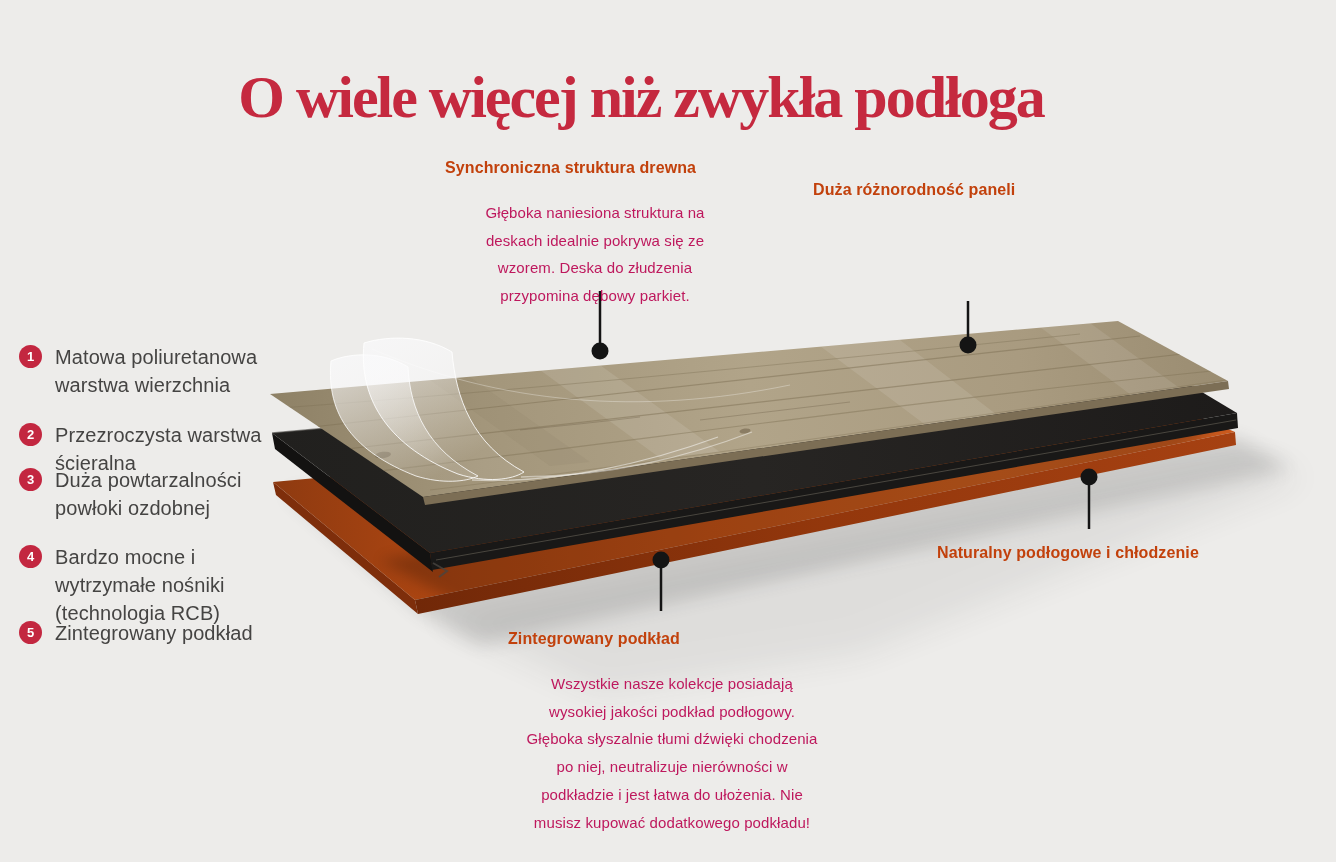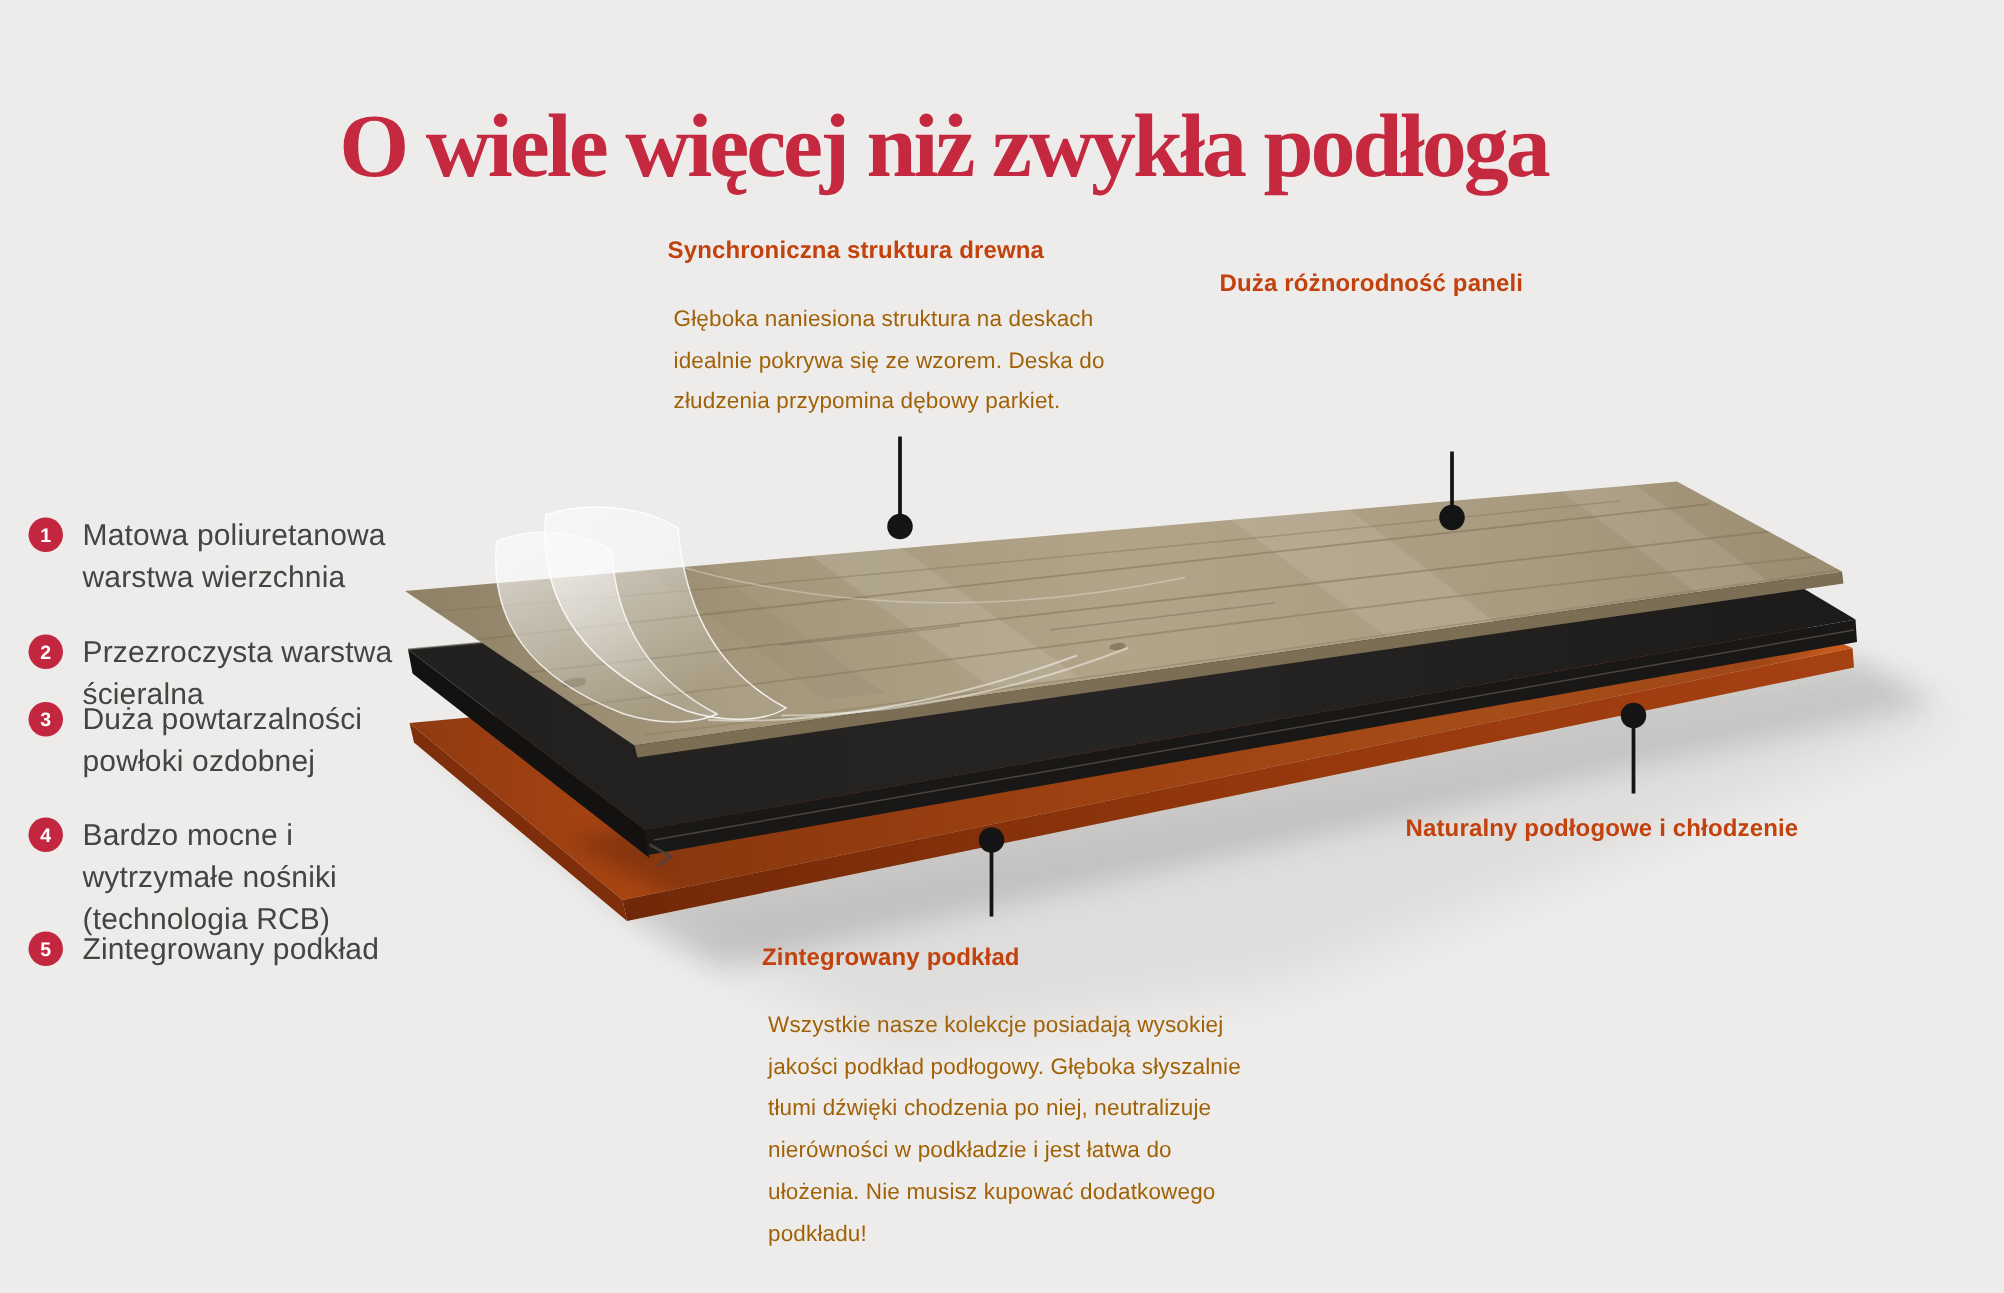--- a/index.html
+++ b/index.html
@@ -4,32 +4,32 @@
 <style>
   html,body{margin:0;padding:0;}
   body{
     width:1336px;height:862px;position:relative;overflow:hidden;
     background:#edecea;
     font-family:"Liberation Sans", sans-serif;
     -webkit-font-smoothing:antialiased;
   }
   .stage{position:absolute;inset:0;}
   .page-title{
-    position:absolute;top:26px;left:0;width:1258px;text-align:center;
+    position:absolute;top:26px;left:12px;width:1258px;text-align:center;
     font-family:"Liberation Serif", serif;font-weight:700;
     font-size:60px;line-height:62px;letter-spacing:-2px;color:#c5293f;
   }
   .diagram-svg{position:absolute;left:0;top:0;}
   .note{position:absolute;}
   .note h3{
     margin:0 0 21px 0;font-size:16px;line-height:20px;font-weight:700;color:#c2410c;
     letter-spacing:.1px;
   }
   .note p{
-    margin:4px;font-size:15px;line-height:27.7px;color:#a16207;letter-spacing:.1px;
+    margin:16px;font-size:15px;line-height:27.7px;color:#be185d;letter-spacing:.1px;text-align:center;
   }
   .note-structure{left:445px;top:158px;width:300px;}
   .note-variety{left:813px;top:180px;width:292px;}
   .note-underlay{left:508px;top:629px;width:328px;}
   .note-heating{left:937px;top:543px;width:300px;}
   .layer-item{
     position:absolute;left:19px;display:flex;gap:13px;align-items:flex-start;width:280px;
   }
   .layer-badge{
     flex:0 0 auto;width:23px;height:23px;margin-top:2px;border-radius:50%;

